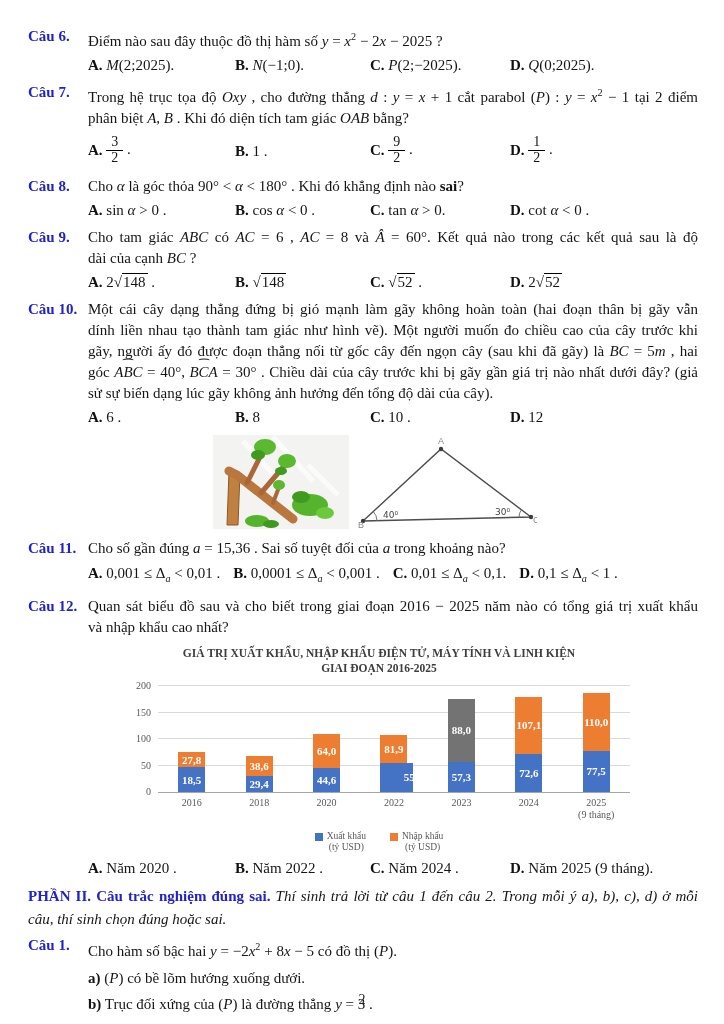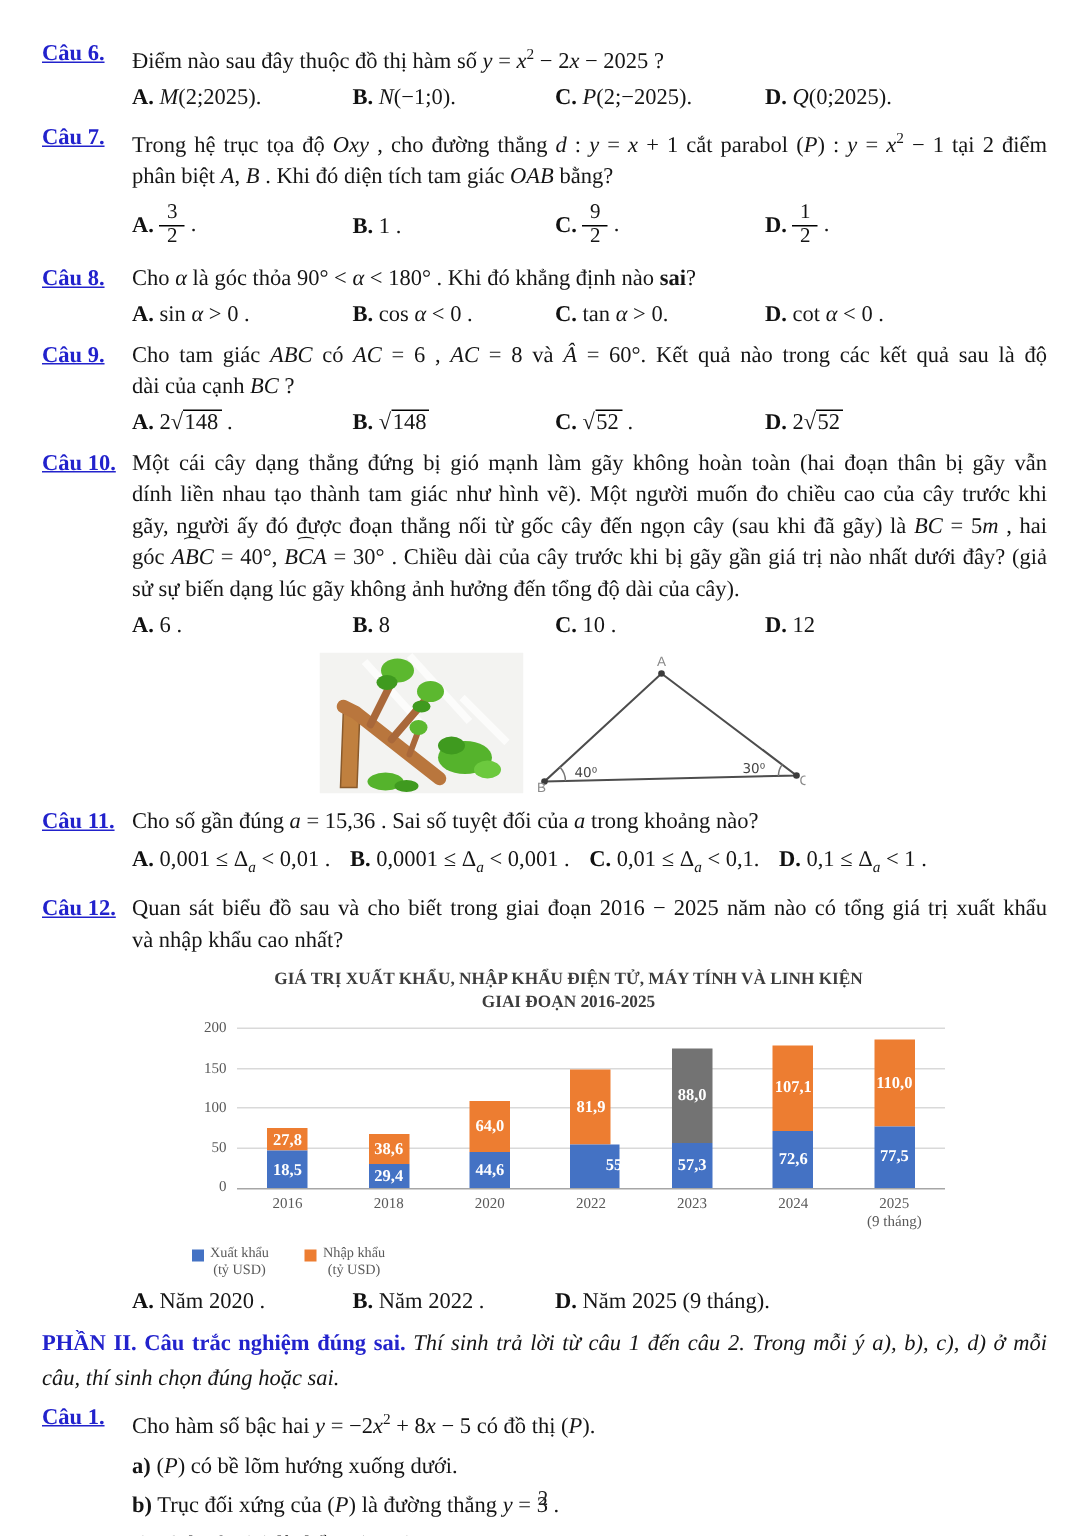--- a/index.html
+++ b/index.html
@@ -2,21 +2,21 @@
 <html><head>
 <meta charset="utf-8">
 <style>
   html,body{margin:0;padding:0;}
   body{
     width:724px;height:1024px;background:#ffffff;overflow:hidden;position:relative;
     font-family:"Liberation Serif","DejaVu Serif",serif;font-size:15px;color:#151515;
   }
   .page{padding:26px 26px 0 28px;}
   .q{display:flex;margin-bottom:5px;}
-  .q-label{flex:0 0 60px;font-weight:bold;color:#2222cc;line-height:21px;text-decoration:underline;}
+  .q-label{flex:0 0 60px;font-weight:bold;color:#2222cc;line-height:21px;}
   .q-body{flex:1;min-width:0;}
   .line{line-height:21px;}
   .jl{text-align:justify;text-align-last:justify;}
   .opts{display:grid;grid-template-columns:147px 135px 140px auto;line-height:23px;margin-top:2px;}
   .opts-fr{height:40px;align-items:center;}
   .opt b{font-weight:bold;color:#111;}
   .opt{white-space:nowrap;}
   sup{font-size:0.68em;}
   sub{font-size:0.68em;}
   .frac{display:inline-block;vertical-align:middle;text-align:center;line-height:1.05;font-size:14px;margin-top:-2px;}
@@ -33,21 +33,21 @@
   .y-axis{position:relative;width:30px;height:106px;flex:0 0 30px;}
   .yl{position:absolute;right:7px;width:23px;text-align:right;font-size:10px;color:#595959;line-height:11px;}
   .plot{position:relative;flex:1;height:106px;border-bottom:1px solid #a6a6a6;display:flex;}
   .gl{position:absolute;left:0;right:0;height:1px;background:#d9d9d9;}
   .slot{flex:1;display:flex;justify-content:center;align-items:flex-end;position:relative;z-index:1;}
   .bar{width:27px;display:flex;flex-direction:column;justify-content:flex-end;}
   .seg{display:flex;align-items:center;justify-content:center;overflow:visible;}
   .seg span{font-size:11px;font-weight:bold;color:#ffffff;white-space:nowrap;}
   .x-axis{display:flex;margin-left:30px;margin-top:4px;}
   .xslot{flex:1;text-align:center;font-size:10px;color:#595959;line-height:12px;}
-  .legend{display:flex;gap:24px;margin-top:10px;}
+  .legend{display:flex;justify-content:center;gap:24px;margin-top:10px;}
   .li{display:flex;gap:4px;}
   .sw{width:8px;height:8px;margin-top:2px;flex:0 0 8px;}
   .lt{font-size:9.5px;color:#595959;line-height:11px;text-align:center;}
   
   .p2-line1{line-height:23px;margin-top:3px;}
   .p2-head{font-weight:bold;color:#2222cc;}
   .p2-italic{font-style:italic;}
   .p2-line2{line-height:23px;font-style:italic;margin-bottom:4px;}
   .p2-items{margin-left:60px;}
   .p2-item{line-height:26px;}
@@ -226,21 +226,21 @@
                   <div class="seg" style="height: 33.92px; background: rgb(237, 125, 49);">
                     <span>64,0</span>
                   </div>
                   <div class="seg" style="height: 23.638px; background: rgb(68, 114, 196);">
                     <span>44,6</span>
                   </div>
                 </div>
               </div>
               <div class="slot">
                 <div class="bar">
-                  <div class="seg" style="height: 50px; background: rgb(237, 125, 49);">
+                  <div class="seg" style="height: 28px; background: rgb(237, 125, 49);">
                     <span>81,9</span>
                   </div>
                   <div class="seg" style="height: 29.415px; background: rgb(68, 114, 196); padding-left: 33px;">
                     <span>55,5</span>
                   </div>
                 </div>
               </div>
               <div class="slot">
                 <div class="bar">
                   <div class="seg" style="height: 63px; background: #737373;">
@@ -296,20 +296,21 @@
                 <div>Nhập khẩu</div>
                 <div>(tỷ USD)</div>
               </div>
             </div>
           </div>
       </div>
 
       <div class="opts" style="margin-top:4px;">
         <div class="opt"><b>A.</b> <span>Năm 2020 .</span></div>
         <div class="opt"><b>B.</b> <span>Năm 2022 .</span></div>
+        <div class="opt"><b>C.</b> <span>Năm 2024 .</span></div>
         <div class="opt"><b>D.</b> <span>Năm 2025 (9 tháng).</span></div>
       </div>
     </div>
   </div>
 
   <div class="p2-line1 jl">
     <span class="p2-head">PHẦN II. Câu trắc nghiệm đúng sai.</span>
     <span class="p2-italic">Thí sinh trả lời từ câu 1 đến câu 2. Trong mỗi ý a), b), c), d) ở mỗi</span>
   </div>
   <div class="p2-line2">câu, thí sinh chọn đúng hoặc sai.</div>

